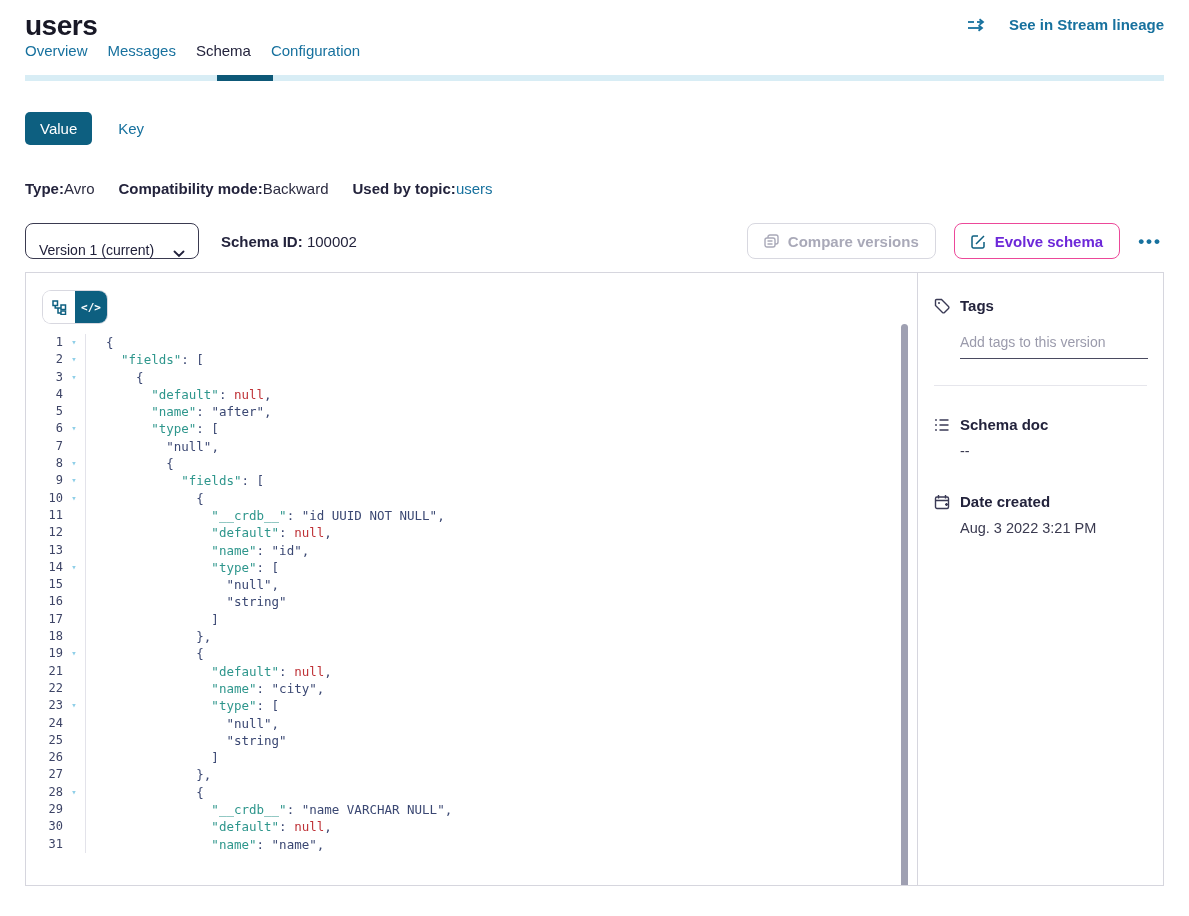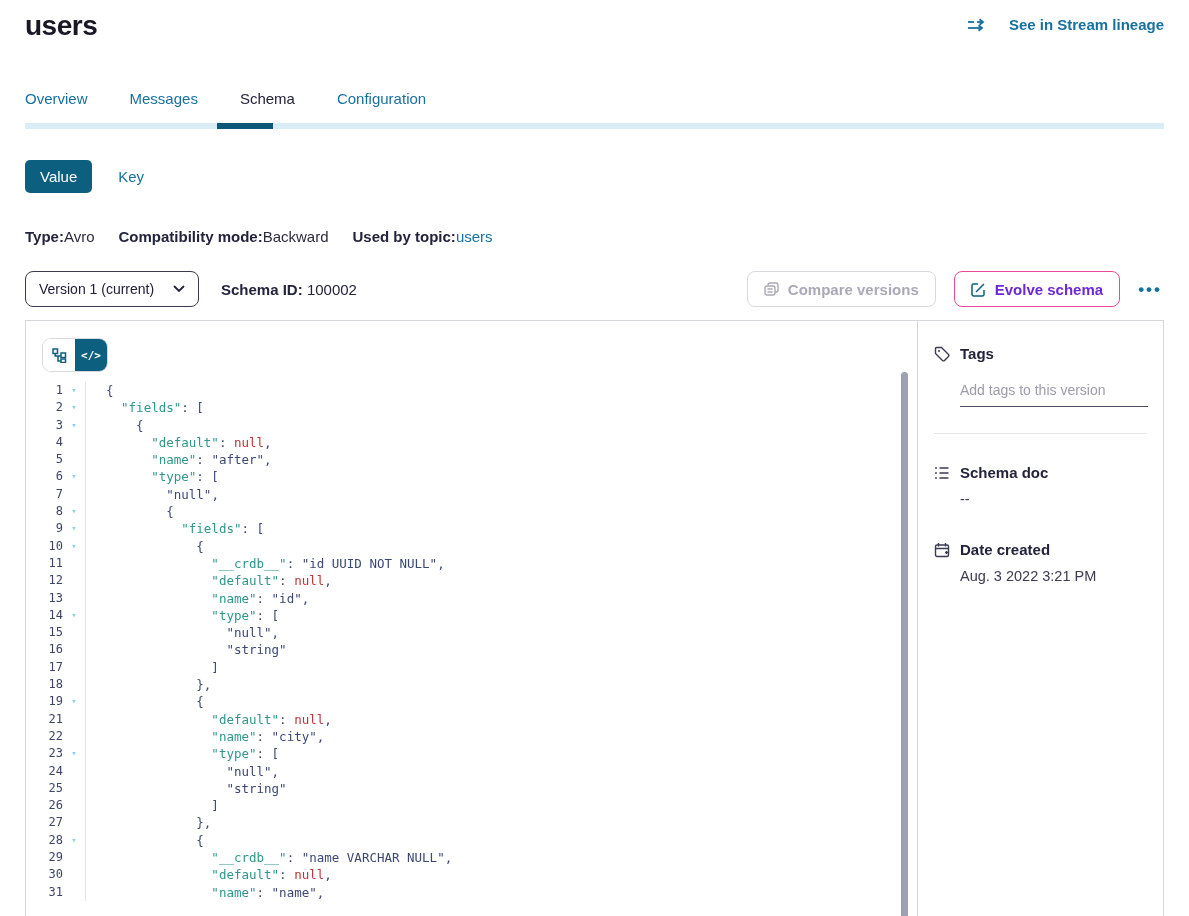--- a/index.html
+++ b/index.html
@@ -7,41 +7,41 @@
     font-family:"Liberation Sans", sans-serif; color:#23233c; }
   .page { padding:0 25px; }
 
   
   .hdr { display:flex; justify-content:space-between; align-items:flex-start; padding-top:10px; }
   .title { font-size:28px; font-weight:700; color:#181826; letter-spacing:-0.5px; }
   .lineage { display:flex; align-items:center; gap:24px; color:#17719e; font-size:15px;
     font-weight:600; text-decoration:none; padding-top:6px; cursor:pointer; }
 
   
-  .tabs { display:flex; gap:42px; margin-top:48px; position:relative; padding-bottom:16px; }
+  .tabs { display:flex; gap:20px; position:relative; padding-bottom:16px; }
   .tab { font-size:15px; font-weight:500; color:#17719e; text-decoration:none; cursor:pointer; position:relative; }
   .tab.active { color:#23233c; }
   .tabband { height:6px; background:#d8edf5; position:relative; }
   .tabband .active-underline { position:absolute; left:192px; width:56px; top:0; height:6px; background:#0d5877; }
 
   
   .vk { display:flex; align-items:center; gap:26px; margin-top:31px; }
   .btn-value { background:#0d5f80; color:#fff; border:none; font-size:15px; padding:8px 15px;
     border-radius:5px; cursor:pointer; font-family:inherit; }
   .btn-key { background:none; border:none; color:#17719e; font-size:15px; cursor:pointer; font-family:inherit; }
 
   
   .meta { margin-top:35px; font-size:15px; color:#2b2b40; display:flex; gap:24px; }
   .meta b { font-weight:700; color:#23233c; }
   .meta .pair { display:flex; }
   .meta a { color:#17719e; text-decoration:none; cursor:pointer; }
 
   
   .controls { display:flex; align-items:center; margin-top:26px; height:36px; }
-  .version-select { display:flex; align-items:center; justify-content:space-between; width:174px; height:36px;
+  .version-select { display:flex; align-items:flex-end; justify-content:space-between; width:174px; height:36px;
     border:1px solid #3a3a50; border-radius:8px; padding:0 13px; font-size:14px; color:#20203a;
     background:#fff; cursor:pointer; }
   .schema-id { margin-left:22px; font-size:15px; }
   .schema-id b { font-weight:700; }
   .spacer { flex:1; }
   .btn-outline { display:flex; align-items:center; gap:9px; height:36px; padding:0 16px; border-radius:8px;
     background:#fff; font-size:15px; font-weight:600; cursor:pointer; font-family:inherit; }
   .btn-compare { border:1px solid #d8d8e0; color:#a9a9b8; margin-right:18px; }
   .btn-evolve { border:1px solid #ec4899; color:#6d28d9;text-align:center; }
   .more { margin-left:16px; color:#17719e; font-size:17px; font-weight:700; letter-spacing:2px;

